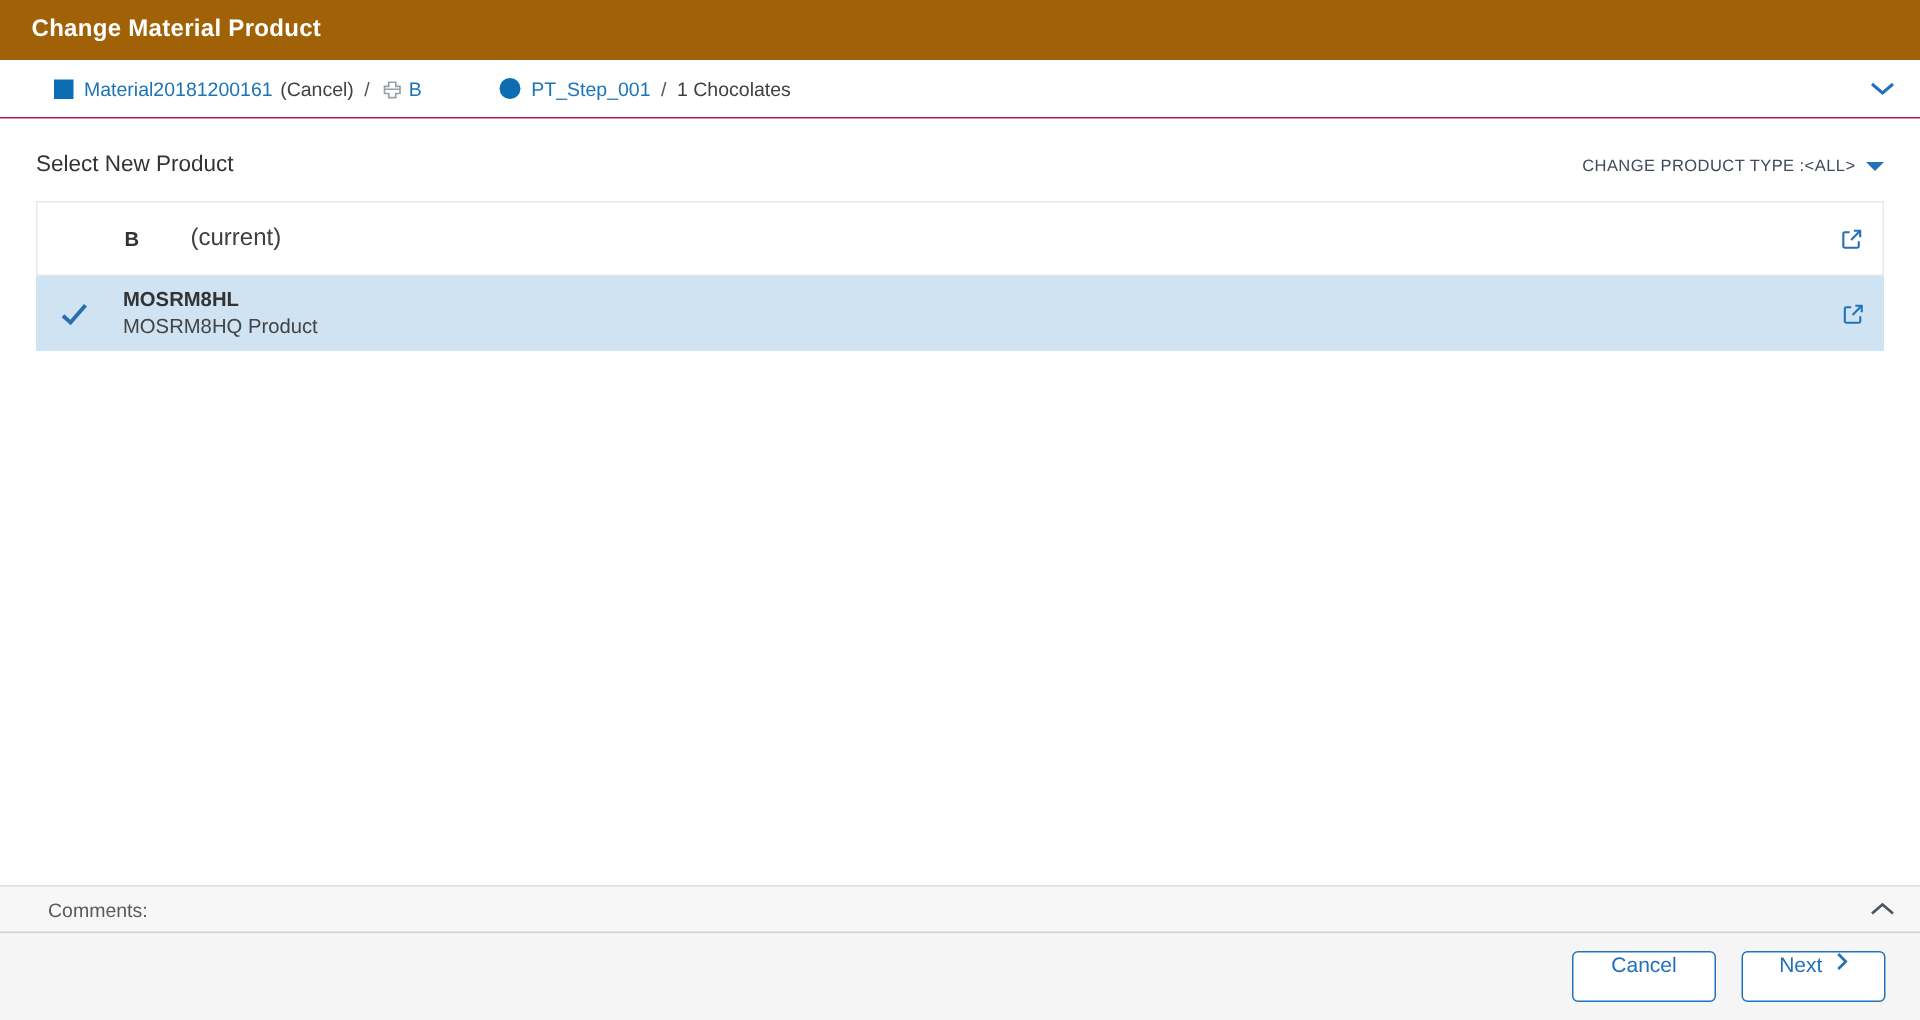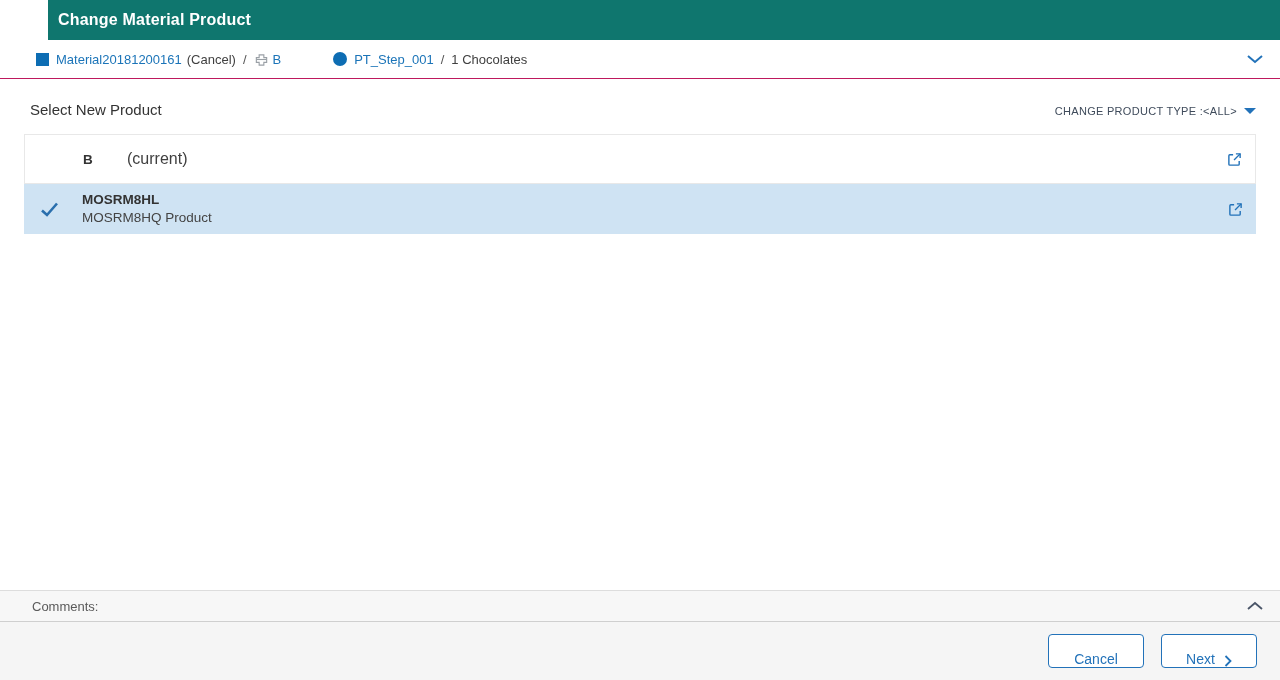--- a/index.html
+++ b/index.html
@@ -7,24 +7,23 @@
   body {
     font-family: "Liberation Sans", sans-serif;
     display: flex; flex-direction: column;
     background: #ffffff; overflow: hidden;
     color: #404040;
   }
 
   
   .app-header {
     flex: 0 0 40px; height: 40px;
-    background: #0f766e; color: #ffffff;
+    background: #a16207; color: #ffffff;
     display: flex; align-items: center;
-    padding: 0 10px;
-    margin-left: 48px;
+    padding: 0 21px;
   }
   .app-header .title { font-size: 16px; font-weight: 600; letter-spacing: .2px; }
 
   
   .breadcrumb-bar {
     flex: 0 0 39px; height: 39px;
     background: #ffffff;
     border-bottom: 1px solid #be185d;
     display: flex; align-items: center;
     padding: 0 16px 0 36px;
@@ -36,21 +35,21 @@
   .circle-icon { width: 14px; height: 14px; border-radius: 50%; background: #0d6db3; margin-right: 7px; }
   .crumb-link { color: #1b74b8; cursor: pointer; }
   .crumb-text { color: #404040; margin-left: 5px; }
   .crumb-sep { color: #555555; margin: 0 7px; }
   .plus-icon { display: flex; align-items: center; margin-right: 4px; }
   .bc-collapse { margin-left: auto; display: flex; align-items: center; cursor: pointer; }
 
   
   .main { flex: 1 1 auto; padding: 22px 24px 0 24px; overflow: hidden; }
   .main-header-row { display: flex; justify-content: space-between; align-items: flex-end; }
-  .page-title { font-size: 15px; color: #333333; margin-left: 6px; }
+  .page-title { font-size: 15px; color: #333333; }
   .type-filter {
     font-size: 11px; color: #3f4b5b; letter-spacing: .3px;
     display: flex; align-items: center; gap: 7px; cursor: pointer;
     padding-bottom: 1px;
     padding-left: 36px;
   }
   .caret-down {
     width: 0; height: 0;
     border-left: 6px solid transparent; border-right: 6px solid transparent;
     border-top: 6px solid #2272b9;
@@ -87,21 +86,21 @@
     background: #f5f5f5;
     display: flex; align-items: center; justify-content: flex-end;
     gap: 17px; padding-right: 23px;
   }
   .btn {
     width: 96px; height: 34px;
     background: #ffffff;
     border: 1px solid #2272b9; border-radius: 4px;
     color: #2272b9; font-size: 14px;
     font-family: "Liberation Sans", sans-serif;
-    display: flex; align-items: flex-end; justify-content: center; gap: 9px;
+    display: flex; align-items: flex-start; justify-content: center; gap: 9px;
     cursor: pointer;
   }
 </style>
 </head>
 <body>
 
 <div class="app-header">
   <span class="title">Change Material Product</span>
 </div>
 

